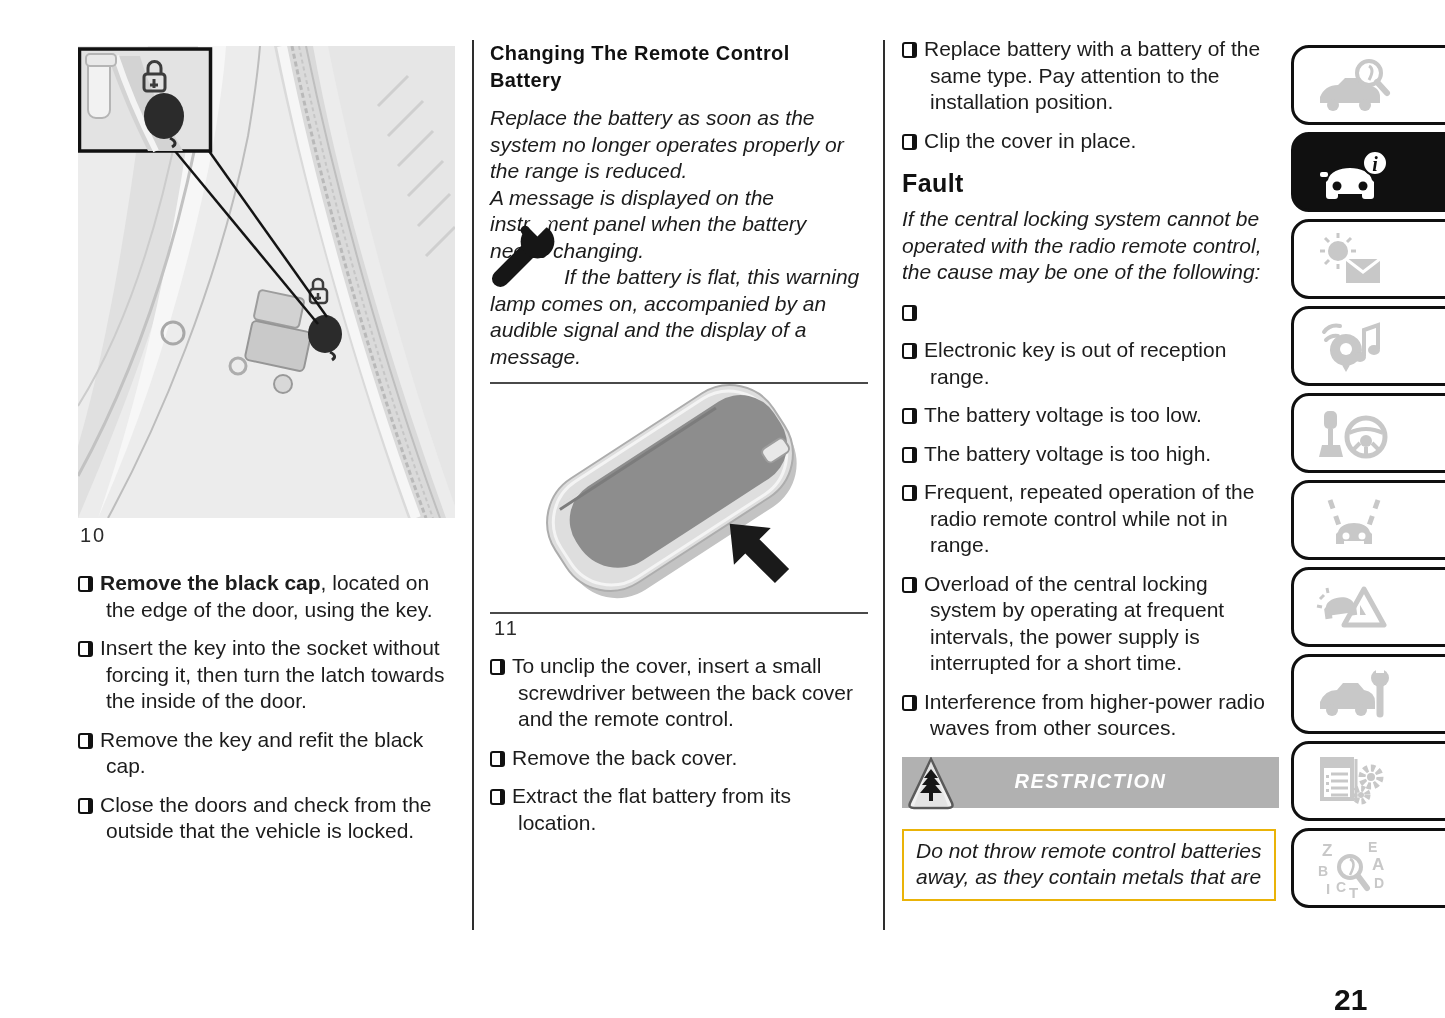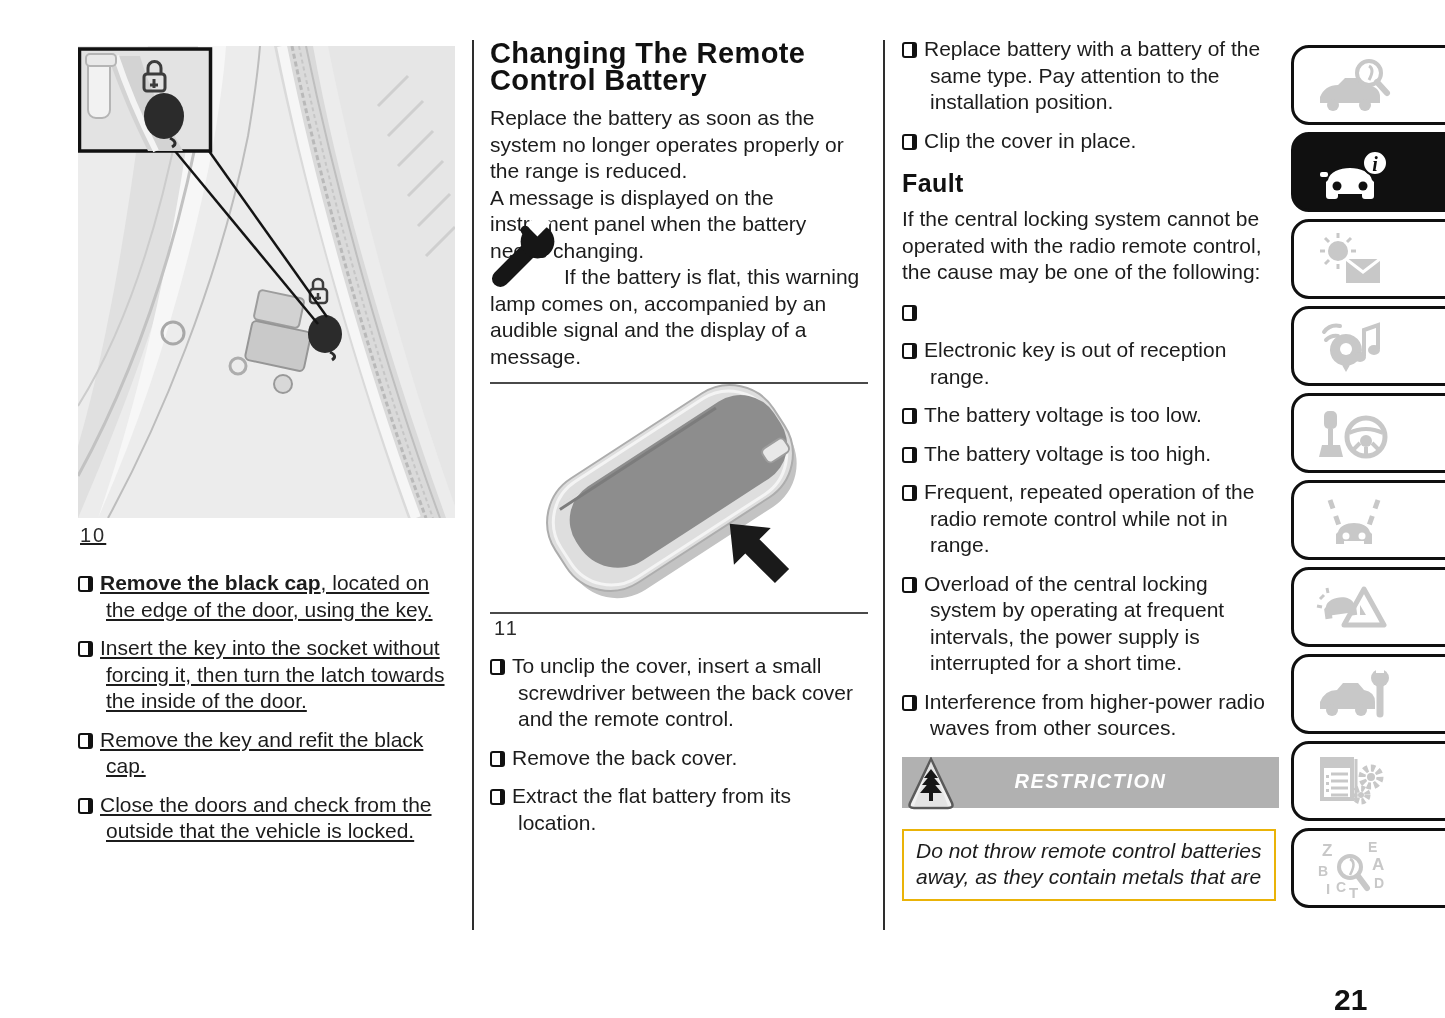--- a/index.html
+++ b/index.html
@@ -6,29 +6,29 @@
   html,body { width:1445px; height:1018px; background:#fff; overflow:hidden;
               font-family:"Liberation Sans", sans-serif; color:#1c1c1c; }
   .page { position:relative; width:1445px; height:1018px; background:#fff; }
 
   
   .vdivider { position:absolute; top:40px; width:2px; height:890px; background:#2e2e2e; }
   #divider1 { left:472px; }
   #divider2 { left:883px; }
 
   .col { position:absolute; font-size:21px; line-height:26.5px; }
-  #col-left    { left:78px;  top:46px;  width:384px;text-decoration:underline; }
+  #col-left    { left:78px;  top:46px;  width:384px; }
   #col-middle  { left:490px; top:40px;  width:378px; }
   #col-right   { left:902px; top:36px;  width:377px; }
 
-  h1.section { font-size:29px; line-height:27px; font-weight:bold; letter-spacing:.4px;
+  h1.section { font-size:20px; line-height:27px; font-weight:bold; letter-spacing:.4px;
                max-width:335px; margin-bottom:11px; color:#111; }
   h2.section { font-size:25px; line-height:27px; font-weight:bold; letter-spacing:.4px;
                margin:16px 0 9px 0; color:#111; }
-  p.body { margin:0; }
+  p.body { margin:0;font-style:italic; }
 
   
   .bullets .bullet { position:relative; padding-left:28px; margin-bottom:12px; }
   .glyph { display:inline-block; width:15px; height:16px; border:2.5px solid #111;
            border-right-width:5.5px; border-radius:3px; margin-left:-28px; margin-right:7px;
            vertical-align:-2px; background:#fff; }
   .lead { font-weight:bold; }
 
   
   .fig10 { position:relative; width:377px; height:472px; }

